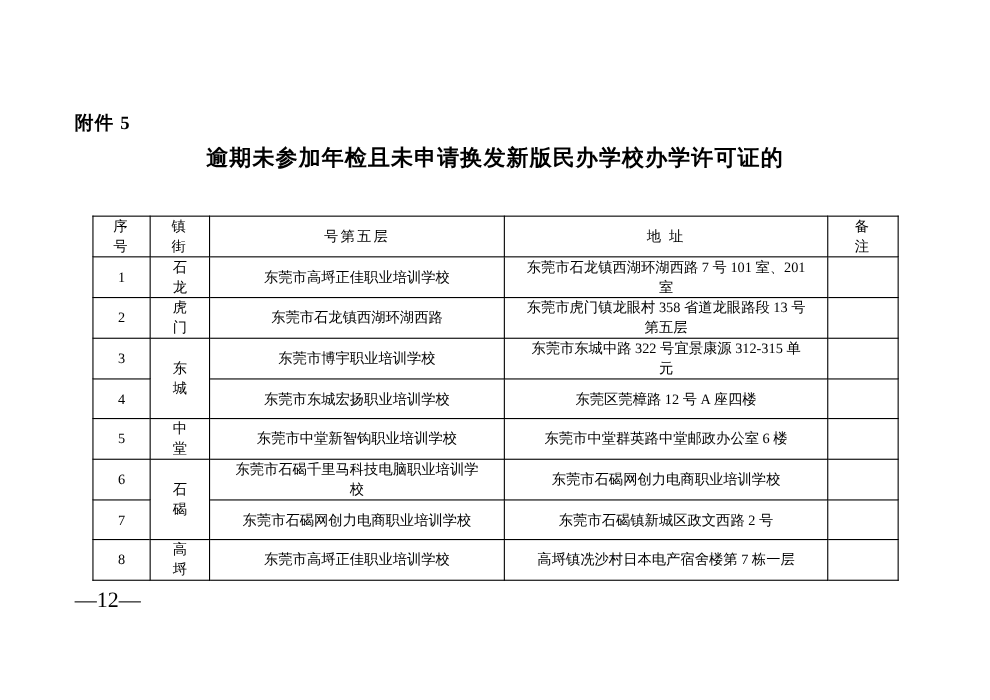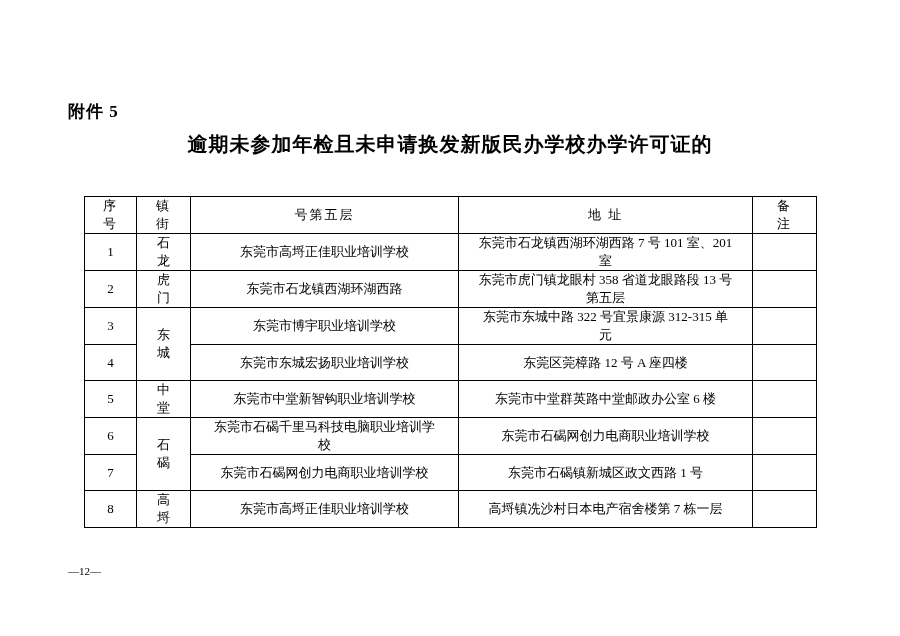--- a/index.html
+++ b/index.html
@@ -69,22 +69,22 @@
   col.c-name { width: 268px; }
   col.c-addr { width: 294px; }
   col.c-note { width: 64px; }
   .cell-seq { font-size: 13px; }
   .cell-town { font-size: 13px; }
   .cell-name { font-size: 13px; }
   .cell-addr { font-size: 13px; margin-left: 32px; }
   .page-number {
     position: absolute;
     left: 68px;
-    top: 565px;
-    font-size: 11px;
+    top: 535px;
+    font-size: 20px;
     letter-spacing: 0px;
   }
 </style>
 </head>
 <body>
 
 <div class="page">
 
   <div class="attachment-label">附件 5</div>
 
@@ -147,21 +147,21 @@
         <tr>
           <td class="cell-seq">6</td>
           <td class="cell-town" rowspan="2">石碣</td>
           <td class="cell-name">东莞市石碣千里马科技电脑职业培训学校</td>
           <td class="cell-addr">东莞市石碣网创力电商职业培训学校</td>
           <td class="cell-note"></td>
         </tr>
         <tr>
           <td class="cell-seq">7</td>
           <td class="cell-name">东莞市石碣网创力电商职业培训学校</td>
-          <td class="cell-addr">东莞市石碣镇新城区政文西路 1 号</td>
+          <td class="cell-addr">东莞市石碣镇新城区政文西路 2 号</td>
           <td class="cell-note"></td>
         </tr>
         <tr>
           <td class="cell-seq">8</td>
           <td class="cell-town">高埒</td>
           <td class="cell-name">东莞市高埒正佳职业培训学校</td>
           <td class="cell-addr">高埒镇冼沙村日本电产宿舍楼第 7 栋一层</td>
           <td class="cell-note"></td>
         </tr>
       </tbody>

